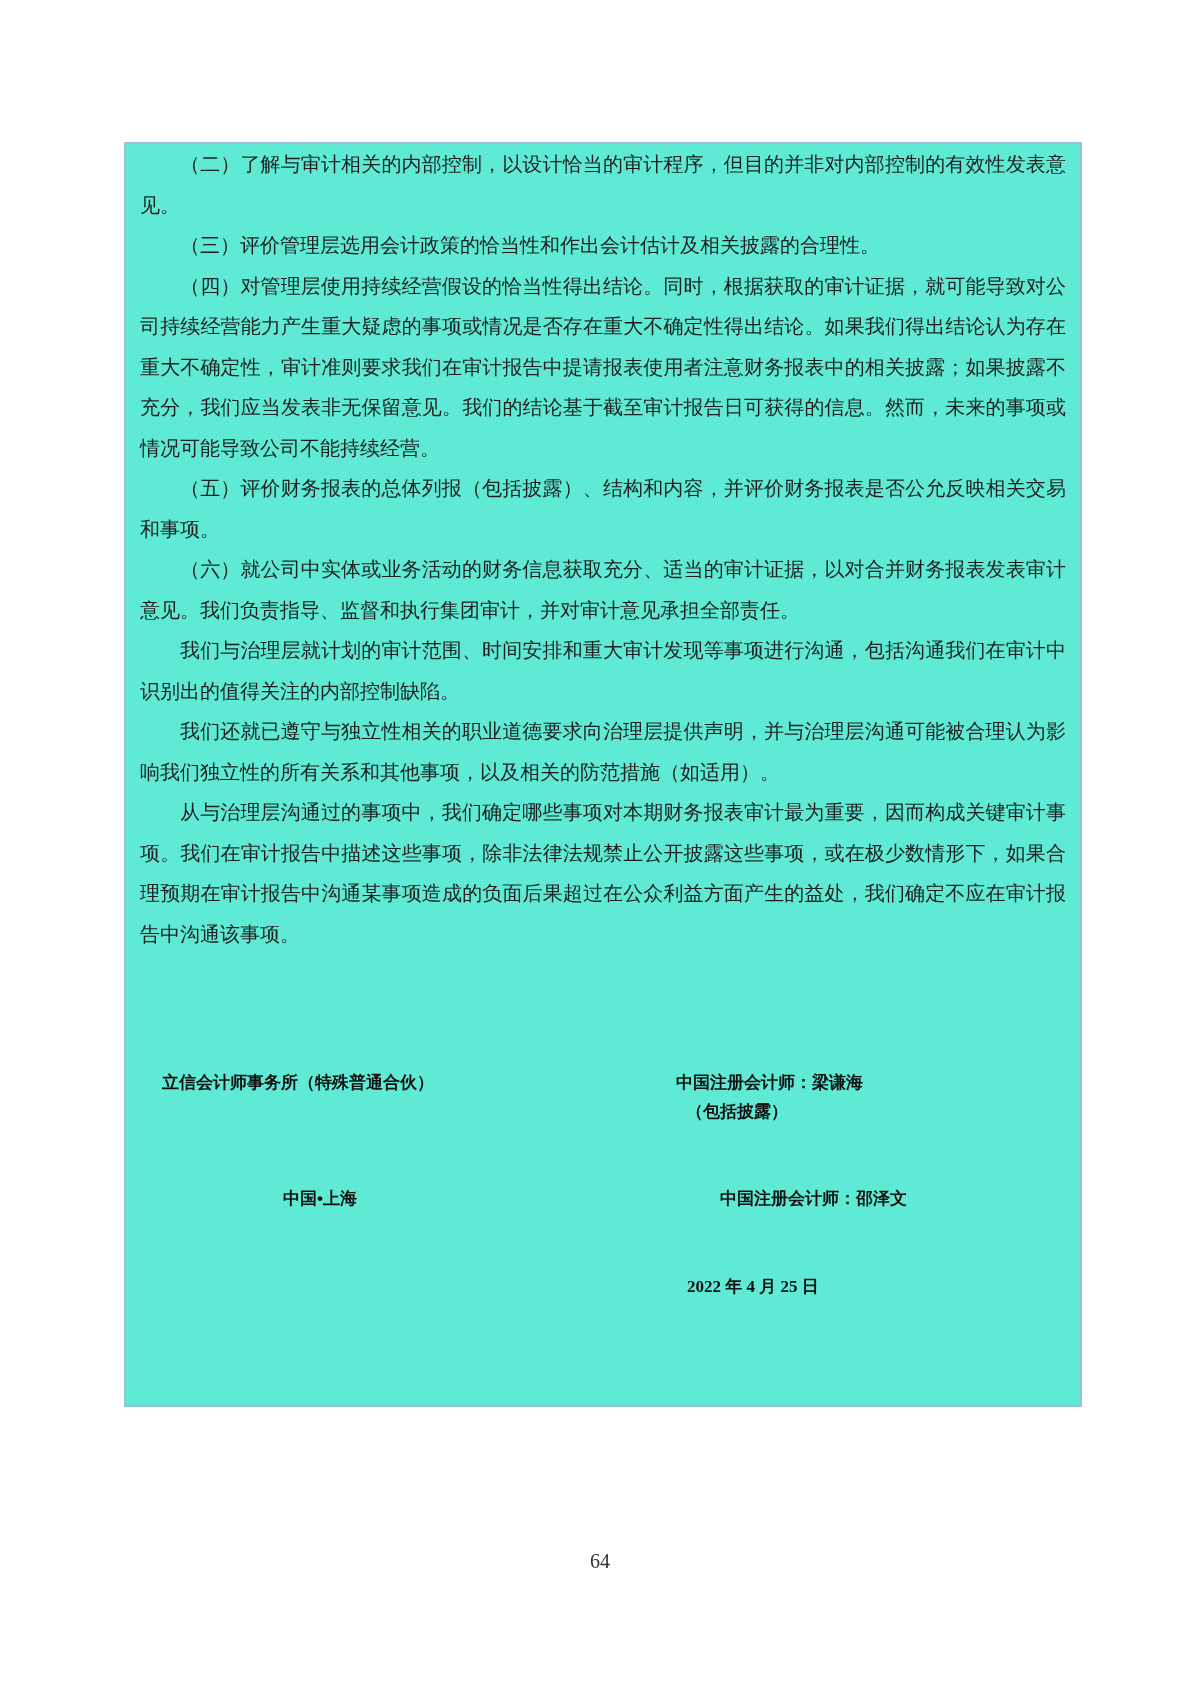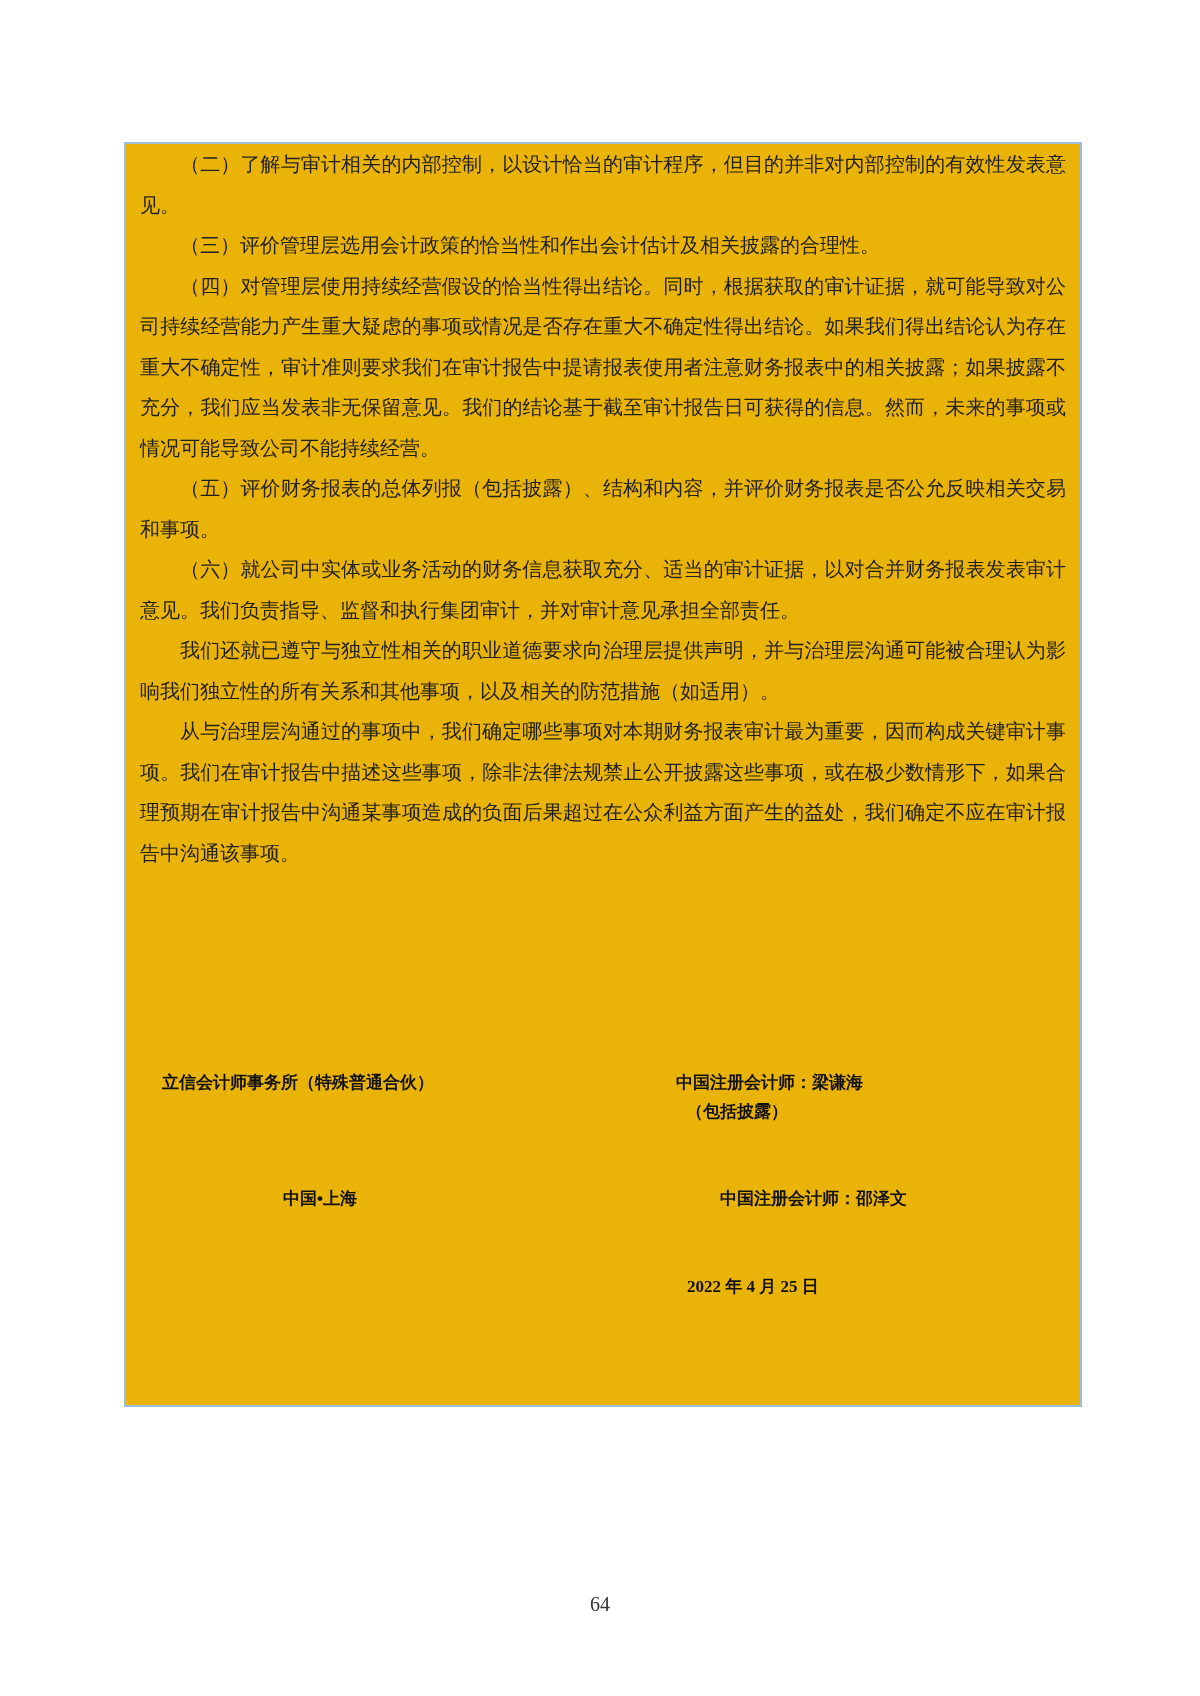--- a/index.html
+++ b/index.html
@@ -11,21 +11,21 @@
     overflow: hidden;
     font-family: "Liberation Serif", "DejaVu Serif", serif;
   }
   .report-box {
     position: absolute;
     left: 124px;
     top: 142px;
     width: 954px;
     height: 1261px;
     border: 2px solid #9bbfdd;
-    background: #eab308;
+    background: #5eead4;
   }
   .report-text {
     position: absolute;
     left: 14px;
     right: 14px;
     top: 0;
     color: #1f1f1f;
     font-size: 20px;
     line-height: 40.5px;
     text-align: justify;
@@ -56,36 +56,36 @@
   }
   .page-number {
     position: absolute;
     left: 0;
     top: 1548px;
     width: 100%;
     text-align: center;
     font-size: 20px;
     line-height: 26px;
     color: #333333;
-    margin-top: 43px;
   }
 </style>
 </head>
 <body>
 
 <div class="page">
 
   <div class="report-box" style="border-color: rgb(155, 191, 221);">
 
     <div class="report-text">
       <p>（二）了解与审计相关的内部控制，以设计恰当的审计程序，但目的并非对内部控制的有效性发表意见。</p>
       <p>（三）评价管理层选用会计政策的恰当性和作出会计估计及相关披露的合理性。</p>
       <p>（四）对管理层使用持续经营假设的恰当性得出结论。同时，根据获取的审计证据，就可能导致对公司持续经营能力产生重大疑虑的事项或情况是否存在重大不确定性得出结论。如果我们得出结论认为存在重大不确定性，审计准则要求我们在审计报告中提请报表使用者注意财务报表中的相关披露；如果披露不充分，我们应当发表非无保留意见。我们的结论基于截至审计报告日可获得的信息。然而，未来的事项或情况可能导致公司不能持续经营。</p>
       <p>（五）评价财务报表的总体列报（包括披露）、结构和内容，并评价财务报表是否公允反映相关交易和事项。</p>
       <p>（六）就公司中实体或业务活动的财务信息获取充分、适当的审计证据，以对合并财务报表发表审计意见。我们负责指导、监督和执行集团审计，并对审计意见承担全部责任。</p>
+      <p>我们与治理层就计划的审计范围、时间安排和重大审计发现等事项进行沟通，包括沟通我们在审计中识别出的值得关注的内部控制缺陷。</p>
       <p>我们还就已遵守与独立性相关的职业道德要求向治理层提供声明，并与治理层沟通可能被合理认为影响我们独立性的所有关系和其他事项，以及相关的防范措施（如适用）。</p>
       <p>从与治理层沟通过的事项中，我们确定哪些事项对本期财务报表审计最为重要，因而构成关键审计事项。我们在审计报告中描述这些事项，除非法律法规禁止公开披露这些事项，或在极少数情形下，如果合理预期在审计报告中沟通某事项造成的负面后果超过在公众利益方面产生的益处，我们确定不应在审计报告中沟通该事项。</p>
     </div>
 
     <div class="sig sig-firm">立信会计师事务所（特殊普通合伙）</div>
     <div class="sig sig-cpa1">中国注册会计师：梁谦海</div>
     <div class="sig sig-role">（包括披露）</div>
     <div class="sig sig-loc">中国•上海</div>
     <div class="sig sig-cpa2">中国注册会计师：邵泽文</div>
     <div class="sig sig-date">2022 年 4 月 25 日</div>

